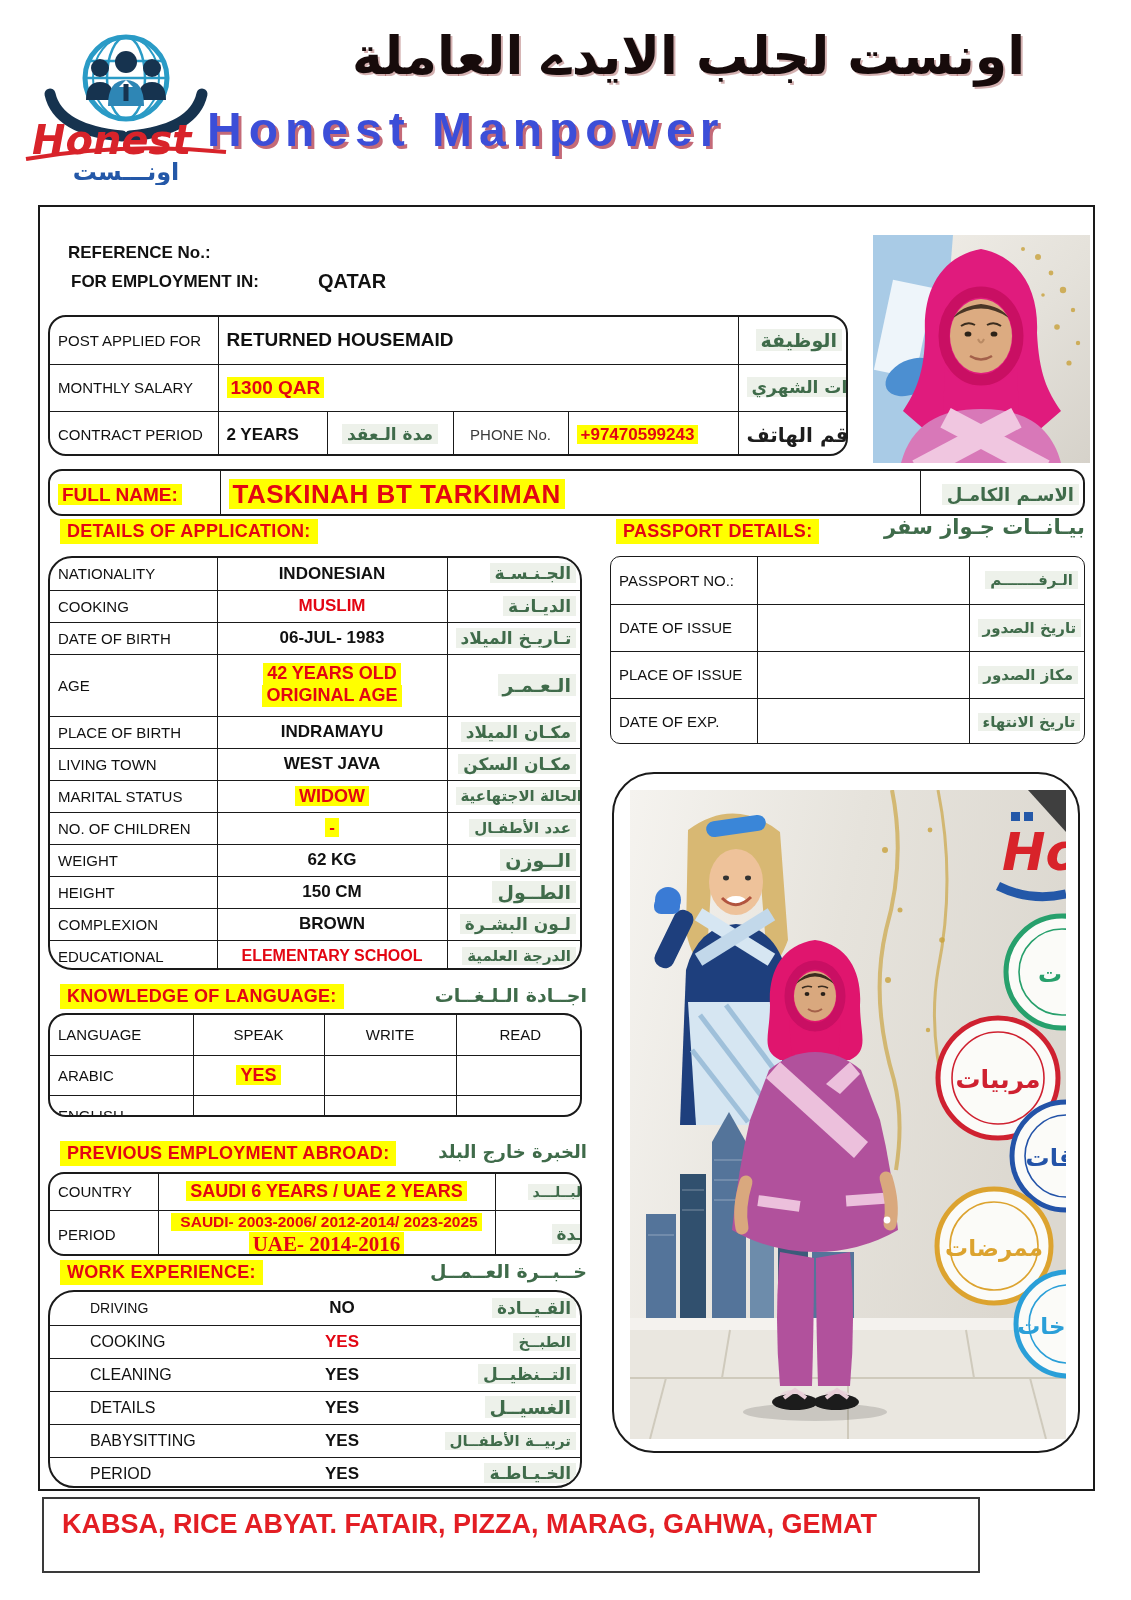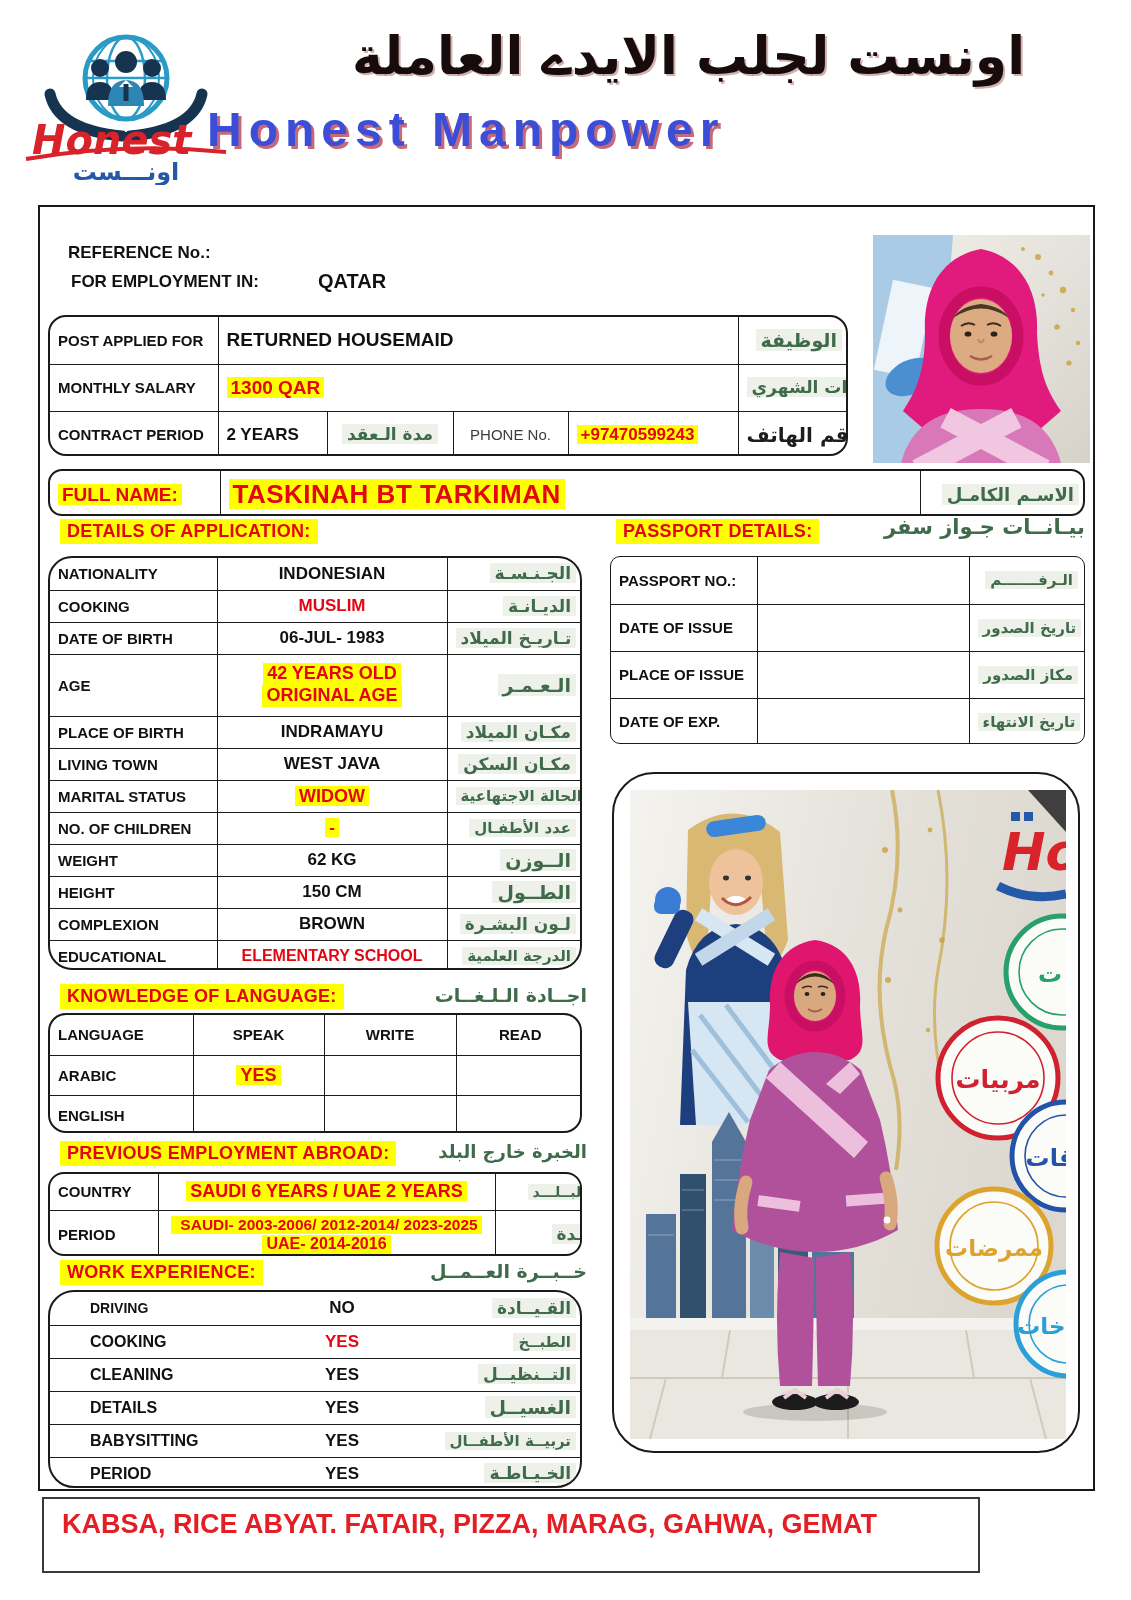--- a/index.html
+++ b/index.html
@@ -17,21 +17,21 @@
        font-size:18px;padding:2px 7px;letter-spacing:.3px;white-space:nowrap;}
   .box{position:absolute;border:2px solid #1a1a1a;background:#fff;box-sizing:border-box;}
   .round{border-radius:22px;overflow:hidden;}
   table.doc{border-collapse:collapse;table-layout:fixed;width:100%;height:100%;}
   table.doc td{border:1.5px solid #1a1a1a;padding:0 8px;overflow:hidden;white-space:nowrap;vertical-align:middle;}
   table.doc tr:first-child td{border-top:none;}
   table.doc tr:last-child td{border-bottom:none;}
   table.doc td:first-child{border-left:none;}
   table.doc td:last-child{border-right:none;}
   table.nov td{border-left:none !important;border-right:none !important;}
-  td.lab{font-weight:bold;font-size:15px;}
+  td.lab{font-weight:normal;font-size:15px;}
   td.val{text-align:center;font-weight:bold;font-size:17px;}
   td.arc{text-align:right;font-size:17px;}
   .title-ar{font-family:"DejaVu Sans",sans-serif;font-weight:bold;font-size:52px;
             color:#170b0b;text-align:right;direction:rtl;
             text-shadow:2px 2px 0 rgba(130,30,30,.35);white-space:nowrap;}
   .title-en{font-weight:bold;font-size:48px;color:#3c4ed8;letter-spacing:7px;
             text-shadow:3px 3px 0 #c46a78;white-space:nowrap;}
   .footer-box{position:absolute;border:2.5px solid #3a3a3a;background:#fff;box-sizing:border-box;}
   .footer-text{color:#e31e24;font-weight:bold;font-size:27px;white-space:nowrap;}
   svg text{font-family:"DejaVu Sans",sans-serif;}
@@ -433,21 +433,21 @@
           <ellipse cx="206" cy="612" rx="23" ry="8" fill="#1c1c1c"></ellipse>
           <path d="M196,608 L207,600 L218,608" stroke="#e8cfd8" stroke-width="4" fill="none"></path>
         </g>
       </g>
     </svg>
   </div>
 
   <div class="abs sec" style="left:60px;top:984px;">KNOWLEDGE OF LANGUAGE:</div>
   <div class="abs ar" style="left:420px;top:984px;width:162px;text-align:right;font-size:19px;background:none;">اجــادة الـلـغــات</div>
 
-  <div class="box round" style="left:48px;top:1013px;width:534px;height:120px;border-radius:18px;">
+  <div class="box round" style="left:48px;top:1013px;width:534px;height:104px;border-radius:18px;">
     <table class="doc">
       <colgroup>
           <col style="width:143px">
           <col style="width:131px">
           <col style="width:132px">
           <col style="width:128px">
         </colgroup>
       <tbody>
           <tr style="height:40px;">
         <td class="lab">LANGUAGE</td>
@@ -484,21 +484,21 @@
       <tbody>
           <tr style="height:36px;">
         <td class="lab">COUNTRY</td>
         <td class="val"><span class="b red hl" style="font-size:18px;">SAUDI 6 YEARS /  UAE 2 YEARS</span></td>
         <td class="arc"><span class="ar" style="font-size:14px;margin-left:24px;">البــلـــد</span></td>
       </tr>
       <tr style="height:48px;">
         <td class="lab">PERIOD</td>
         <td class="val" style="line-height:1.15;">
           <span class="b red hl" style="display:inline-block;font-size:15.5px;padding-left:9px;">SAUDI- 2003-2006/ 2012-2014/ 2023-2025</span><br>
-          <span class="b red hl" style="display:inline-block;font-size:16px;">UAE- 2014-2016</span>
+          <span class="b red hl" style="display:inline-block;font-size:21px;font-family:Liberation Serif, serif;">UAE- 2014-2016</span>
         </td>
         <td class="arc"><span class="ar" style="font-size:17px;margin-left:48px;">الــمــدة</span></td>
       </tr>
     </tbody>
       </table>
   </div>
 
   <div class="abs sec" style="left:60px;top:1260px;">WORK EXPERIENCE:</div>
   <div class="abs ar" style="left:390px;top:1260px;width:192px;text-align:right;font-size:19px;background:none;">خــبــرة العــمــل</div>
 

